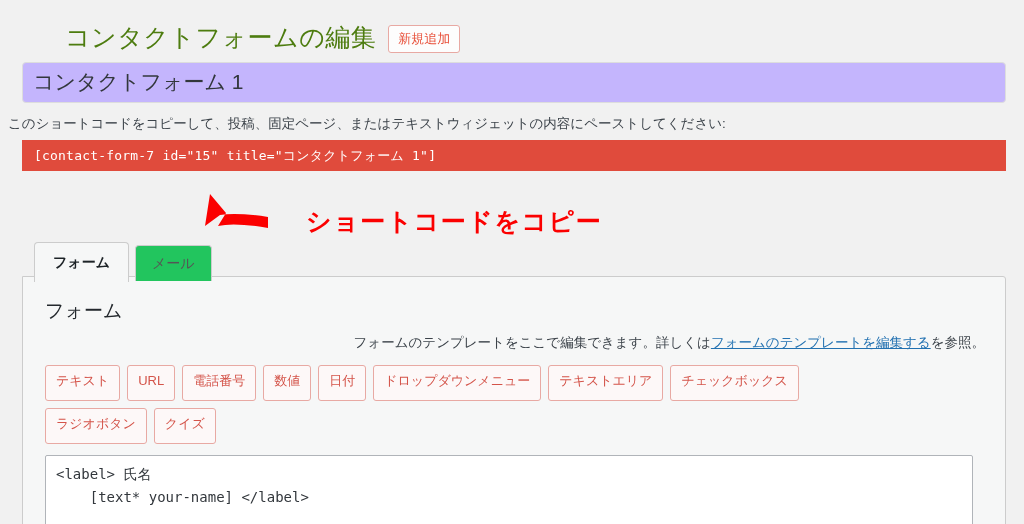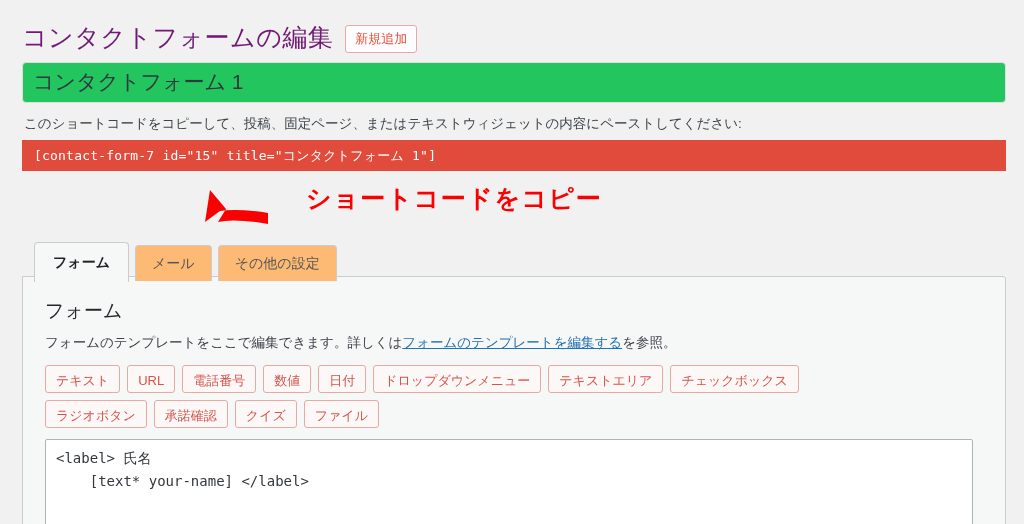--- a/index.html
+++ b/index.html
@@ -22,22 +22,23 @@
     display: flex;
     align-items: center;
     gap: 12px;
     padding: 18px 0 0 22px;
     height: 56px;
   }
   .page-title {
     font-size: 25px;
     font-weight: 400;
     line-height: 1.2;
-    color: #701a75;
+    color: #4d7c0f;
     letter-spacing: 0.5px;
+    margin-left: 43px;
   }
   .add-new-btn {
     display: inline-block;
     font-size: 13px;
     line-height: 1;
     padding: 6px 9px 7px;
     border: 1px solid #e8a9a3;
     border-radius: 3px;
     color: #e8503a;
     background: #fdfdfd;
@@ -50,30 +51,30 @@
 
   
   .title-input-wrap { padding: 6px 20px 0 22px; }
   .title-input {
     width: 984px;
     height: 41px;
     font-size: 21px;
     padding: 3px 10px 5px;
     border: 1px solid #ddd;
     border-radius: 4px;
-    background: #22c55e;
+    background: #c4b5fd;
     color: #32373c;
     font-family: "Liberation Sans", "DejaVu Sans", sans-serif;
     outline: none;
     box-shadow: 0 0 0 transparent;
   }
 
   
   .shortcode-desc {
-    padding: 11px 22px 0 24px;
+    padding: 11px 22px 0 8px;
     font-size: 13.5px;
     color: #3c434a;
     line-height: 1.5;
   }
   .shortcode-bar {
     margin: 6px 20px 0 22px;
     width: 984px;
     height: 31px;
     background: #e04b3c;
     display: flex;
@@ -87,21 +88,21 @@
     letter-spacing: 0.2px;
     white-space: pre;
   }
 
   
   .annotation {
     position: absolute;
     left: 196px;
     top: 186px;
     display: flex;
-    align-items: flex-start;
+    align-items: flex-end;
     height: 48px;
   }
   .annotation svg { display: block; }
   .annotation-text {
     color: #fb0000;
     font-size: 25px;
     font-weight: 700;
     letter-spacing: 1.5px;
     margin-left: 6px;
     line-height: 1;
@@ -115,21 +116,21 @@
     left: 34px;
     top: 241px;
     display: flex;
     align-items: flex-end;
     gap: 6px;
     z-index: 3;
   }
   .tab {
     border: 1px solid #ccc;
     border-bottom: none;
-    background: #fdba74;
+    background: #22c55e;
     color: #555;
     font-size: 14px;
     padding: 8px 16px 9px;
     border-radius: 4px 4px 0 0;
     line-height: 1.3;
     cursor: pointer;
     white-space: nowrap;
   }
   .tab.active {
     background: #f6f7f7;
@@ -158,36 +159,37 @@
     font-weight: 400;
     color: #23282d;
     margin: 0 0 9px 0;
     line-height: 1.3;
   }
   .section-desc {
     font-size: 13.5px;
     color: #3c434a;
     margin: 0 0 12px 0;
     line-height: 1.5;
+    text-align: right;
   }
   .section-desc a {
     color: #2271b1;
     text-decoration: underline;
   }
 
   
   .tag-rows { display: flex; flex-direction: column; gap: 7px; }
   .tag-row { display: flex; gap: 7px; flex-wrap: nowrap; }
   .tag-btn {
     border: 1px solid #e8a9a3;
     background: #fdf8f8;
     color: #d4544a;
     font-size: 13px;
     line-height: 1;
-    padding: 8px 10px 5px;
+    padding: 8px 10px 13px;
     border-radius: 3px;
     cursor: pointer;
     white-space: nowrap;
     font-family: "Liberation Sans", "DejaVu Sans", sans-serif;
   }
 
   
   .code-area {
     margin-top: 11px;
     width: 928px;
@@ -229,21 +231,20 @@
       <path d="M14 4 L9 36 L24 25 Q40 22 72 27 L72 38 Q38 32 22 36 L30 23 Z" fill="#fb0000"></path>
       <path d="M13 5 L9.5 35 L25.5 24.5 Q44 21 72 26.5" stroke="#fb0000" stroke-width="0" fill="none"></path>
     </svg>
   </span>
   <span class="annotation-text">ショートコードをコピー</span>
 </div>
 
 <div class="tab-strip">
   <div class="tab active">フォーム</div>
   <div class="tab">メール</div>
-  <div class="tab">その他の設定</div>
 </div>
 
 <div class="panel">
   <div class="panel-inner">
     <h2 class="section-title">フォーム</h2>
     <p class="section-desc">
       <span>フォームのテンプレートをここで編集できます。詳しくは</span><a href="#">フォームのテンプレートを編集する</a><span>を参照。</span>
     </p>
 
     <div class="tag-rows">
@@ -252,22 +253,20 @@
         <button class="tag-btn">URL</button>
         <button class="tag-btn">電話番号</button>
         <button class="tag-btn">数値</button>
         <button class="tag-btn">日付</button>
         <button class="tag-btn">ドロップダウンメニュー</button>
         <button class="tag-btn">テキストエリア</button>
         <button class="tag-btn">チェックボックス</button>
       </div>
       <div class="tag-row">
         <button class="tag-btn">ラジオボタン</button>
-        <button class="tag-btn">承諾確認</button>
         <button class="tag-btn">クイズ</button>
-        <button class="tag-btn">ファイル</button>
       </div>
     </div>
 
     <textarea class="code-area" spellcheck="false" style="">&lt;label&gt; 氏名
     [text* your-name] &lt;/label&gt;</textarea>
   </div>
 </div>
 
 </body></html>

